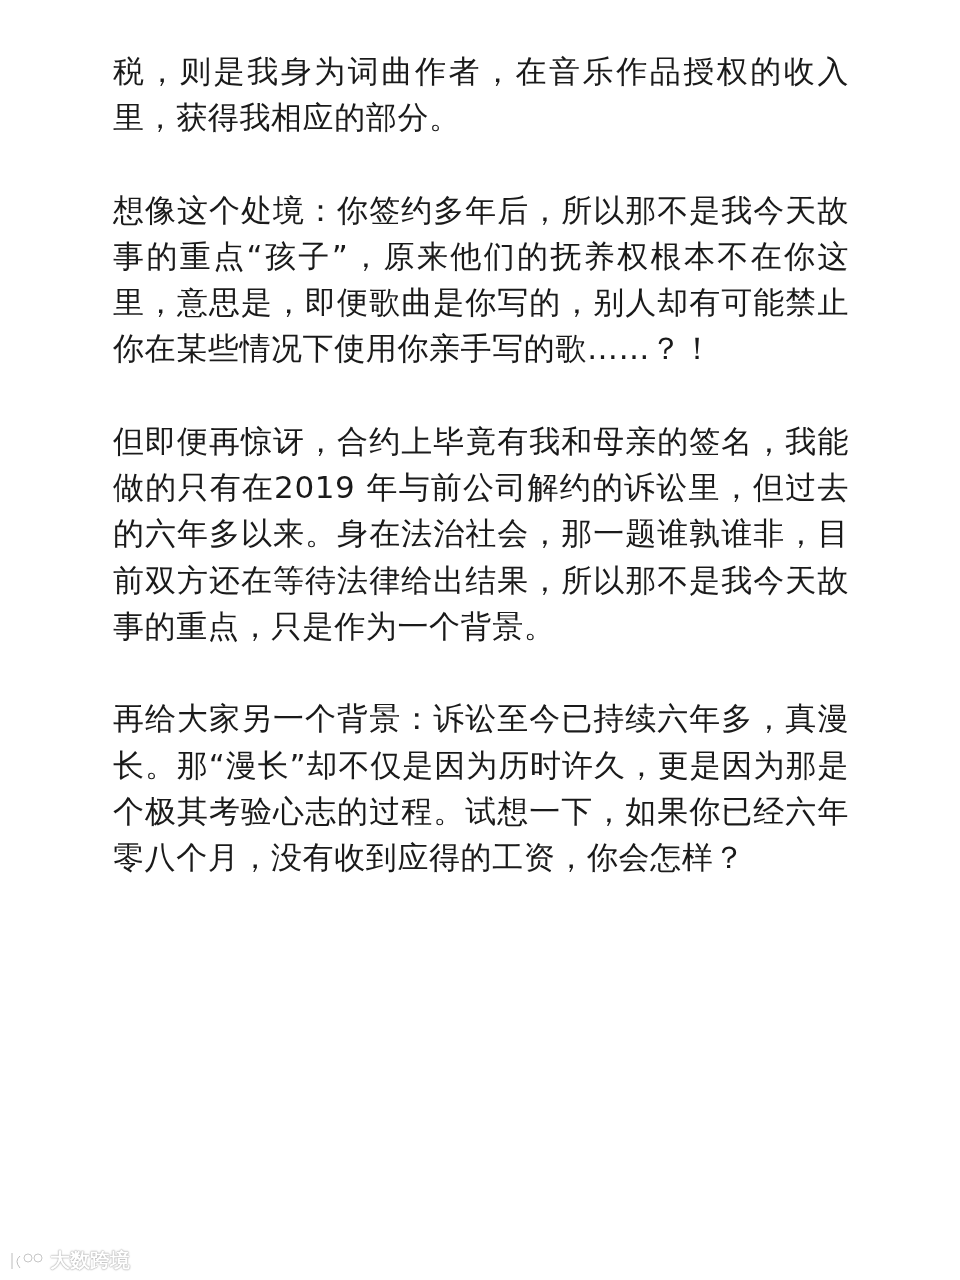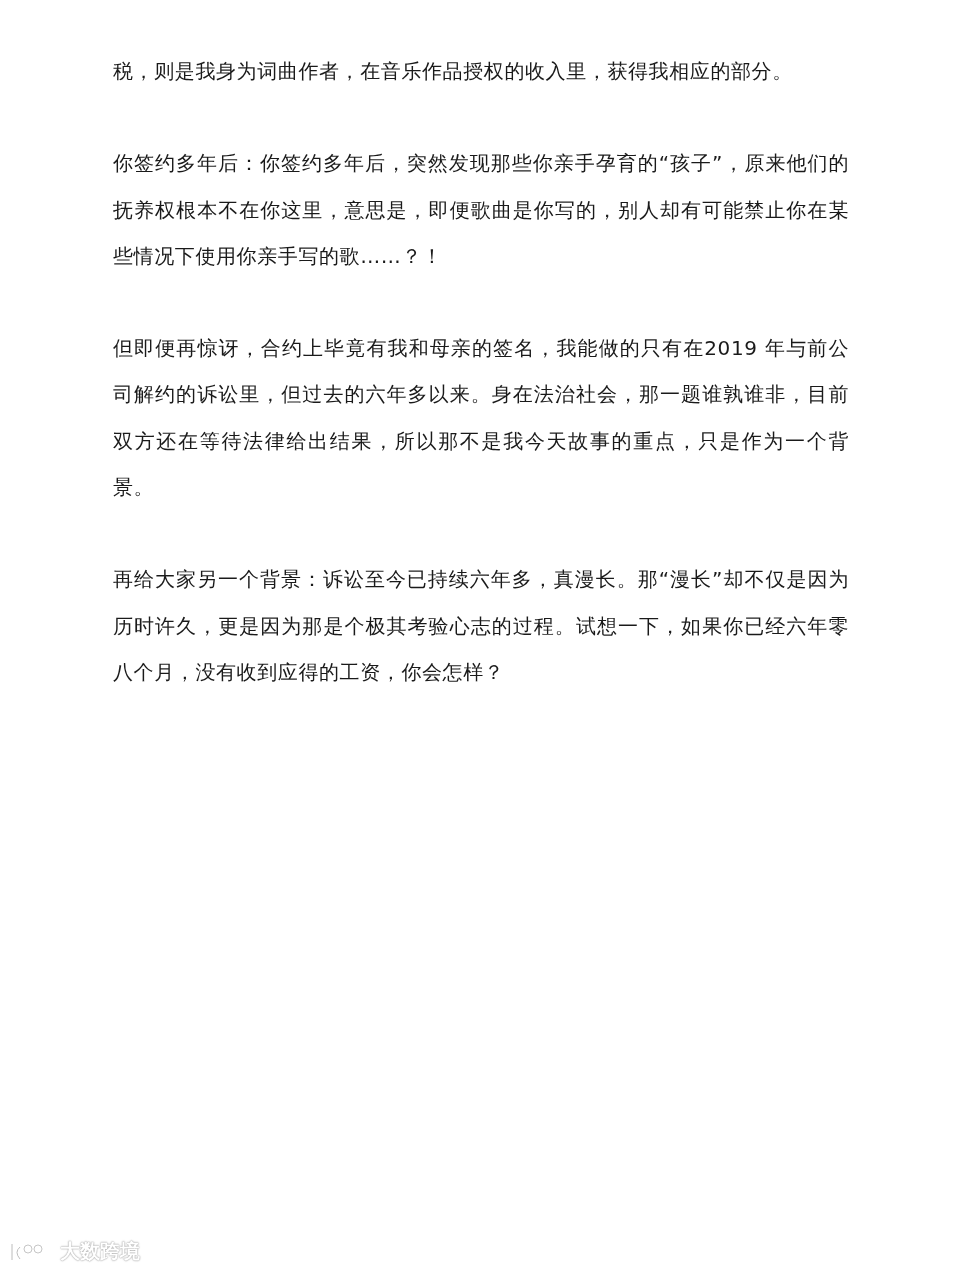--- a/index.html
+++ b/index.html
@@ -16,50 +16,50 @@
     color: #1a1a1a;
   }
   .article {
     position: absolute;
     left: 113px;
     top: 48px;
     width: 736px;
   }
   .para {
     margin: 0 0 46px 0;
-    font-size: 20px;
+    font-size: 31px;
     line-height: 46.3px;
     letter-spacing: 0.6px;
     text-align: justify;
     word-break: break-all;
   }
   .watermark {
     position: absolute;
     left: 8px;
-    bottom: 15px;
+    bottom: 6px;
     display: flex;
     align-items: center;
-    gap: 16px;
+    gap: 6px;
     color: #ffffff;
     font-size: 20px;
     font-weight: bold;
     text-shadow: 0 0 2px #9a9a9a, 0 0 1px #7a7a7a;
     opacity: 0.85;
   }
   .wm-logo {
     width: 36px;
     height: 22px;
   }
 </style>
 </head>
 <body>
 
 <div class="article">
   <p class="para">税，则是我身为词曲作者，在音乐作品授权的收入里，获得我相应的部分。</p>
-  <p class="para">你签约多年后：你签约多年后，突然发现那些你亲手孕育的“孩子”，原来他们的抚养权根本不在你这里，意思是，即便歌曲是你写的，别人却有可能禁止你在某些情况下使用你亲手写的歌……？！</p>
+  <p class="para">想像这个处境：你签约多年后，所以那不是我今天故事的重点“孩子”，原来他们的抚养权根本不在你这里，意思是，即便歌曲是你写的，别人却有可能禁止你在某些情况下使用你亲手写的歌……？！</p>
   <p class="para">但即便再惊讶，合约上毕竟有我和母亲的签名，我能做的只有在2019 年与前公司解约的诉讼里，但过去的六年多以来。身在法治社会，那一题谁孰谁非，目前双方还在等待法律给出结果，所以那不是我今天故事的重点，只是作为一个背景。</p>
   <p class="para">再给大家另一个背景：诉讼至今已持续六年多，真漫长。那“漫长”却不仅是因为历时许久，更是因为那是个极其考验心志的过程。试想一下，如果你已经六年零八个月，没有收到应得的工资，你会怎样？</p>
 </div>
 
 <div class="watermark">
   <svg class="wm-logo" viewBox="0 0 36 22">
     <g fill="none" stroke="#ffffff" stroke-width="2.6" stroke-linecap="round">
       <path d="M4 3 L4 19"></path>
       <path d="M12 6 Q6 11 12 18"></path>
     </g>

